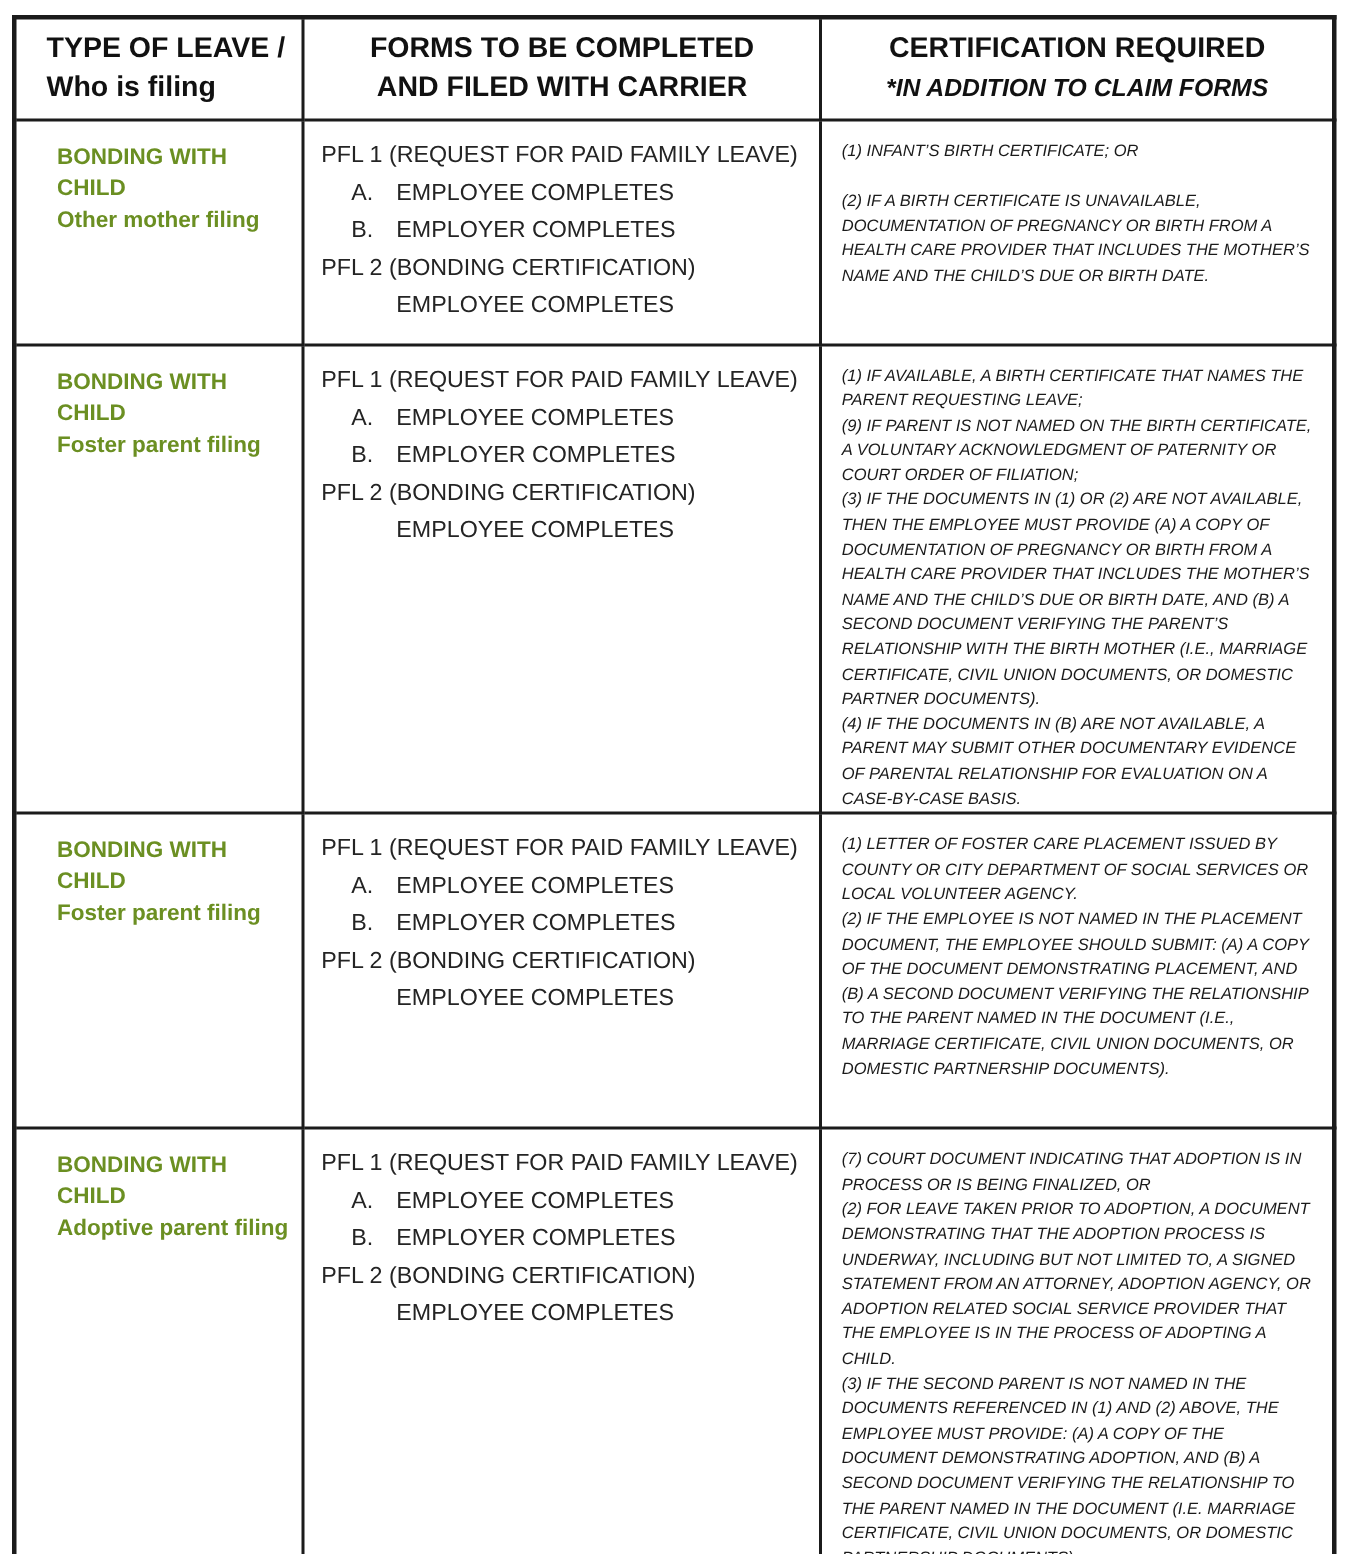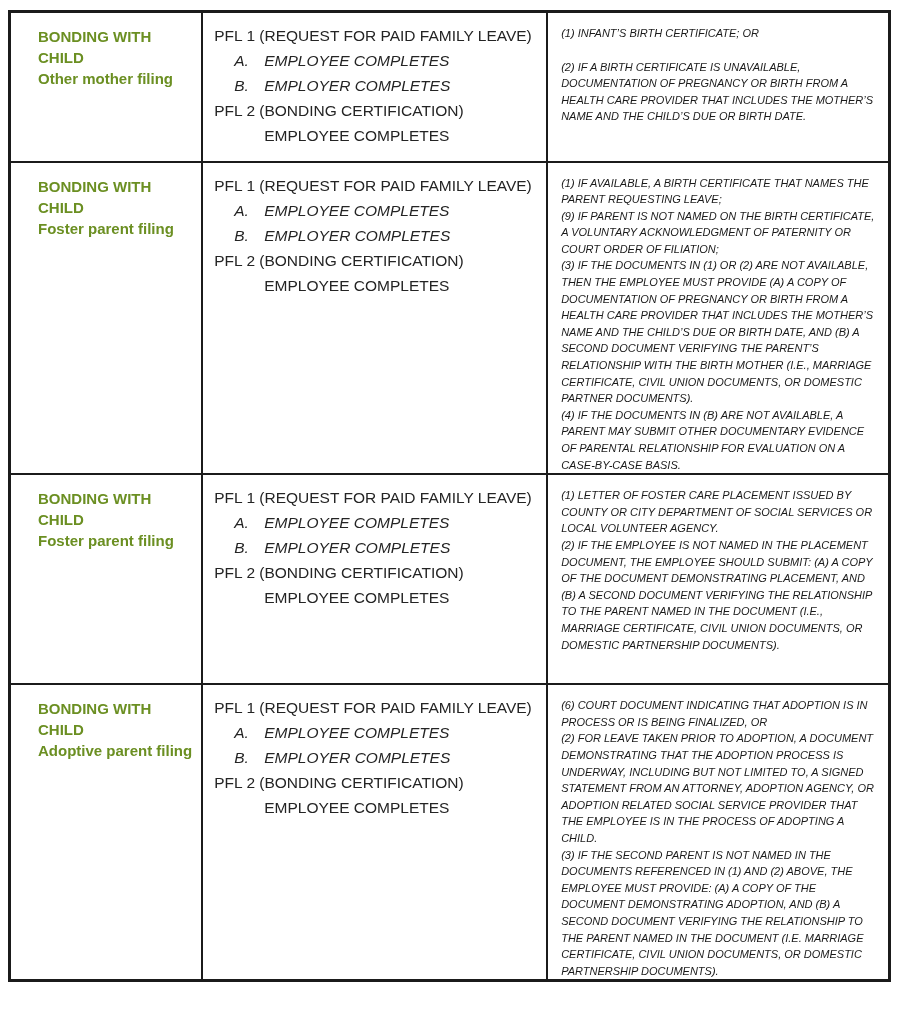--- a/index.html
+++ b/index.html
@@ -62,21 +62,21 @@
     line-height: 21px;
     margin-left: 12px;
   }
 
   .forms-cell {
     padding: 10px 4px 0 11px;
     font-size: 15.5px;
     line-height: 25px;
     color: #242424;
   }
-  .form-line.lettered { padding-left: 20px; font-style: italic; }
+  .form-line.lettered { padding-left: 20px; }
   .form-line .letter { display: inline-block; width: 30px; }
   .form-line.deep { padding-left: 50px; }
 
   .cert-cell {
     padding: 12px 12px 0 13px;
     font-size: 11px;
     line-height: 16.6px;
     color: #1a1a1a;
   }
   .cert-p { margin: 0; font-style: italic; }
@@ -86,20 +86,34 @@
 <body>
 
 <table class="doc-table">
   <colgroup>
       <col class="c1">
       <col class="c2">
       <col class="c3">
     </colgroup>
 
   <tbody>
+      <tr class="header-row">
+    <th class="hdr-leave">
+      <div>TYPE OF LEAVE /</div>
+      <div>Who is filing</div>
+    </th>
+    <th class="hdr-forms">
+      <div>FORMS TO BE COMPLETED</div>
+      <div>AND FILED WITH CARRIER</div>
+    </th>
+    <th class="hdr-cert">
+      <div>CERTIFICATION REQUIRED</div>
+      <div class="hdr-cert-sub">*IN ADDITION TO CLAIM FORMS</div>
+    </th>
+  </tr>
 
   <tr class="r1">
     <td class="leave-cell">
       <div class="leave-type">BONDING WITH CHILD</div>
       <div class="filer">Other mother filing</div>
     </td>
     <td class="forms-cell">
       <div class="form-line">PFL 1 (REQUEST FOR PAID FAMILY LEAVE)</div>
       <div class="form-line lettered"><span class="letter">A.</span><span>EMPLOYEE COMPLETES</span></div>
       <div class="form-line lettered"><span class="letter">B.</span><span>EMPLOYER COMPLETES</span></div>
@@ -156,19 +170,19 @@
       <div class="filer">Adoptive parent filing</div>
     </td>
     <td class="forms-cell">
       <div class="form-line">PFL 1 (REQUEST FOR PAID FAMILY LEAVE)</div>
       <div class="form-line lettered"><span class="letter">A.</span><span>EMPLOYEE COMPLETES</span></div>
       <div class="form-line lettered"><span class="letter">B.</span><span>EMPLOYER COMPLETES</span></div>
       <div class="form-line">PFL 2 (BONDING CERTIFICATION)</div>
       <div class="form-line deep">EMPLOYEE COMPLETES</div>
     </td>
     <td class="cert-cell">
-      <p class="cert-p">(6) COURT DOCUMENT INDICATING THAT ADOPTION IS IN PROCESS OR IS BEING FINALIZED, OR</p>
+      <p class="cert-p">(7) COURT DOCUMENT INDICATING THAT ADOPTION IS IN PROCESS OR IS BEING FINALIZED, OR</p>
       <p class="cert-p">(2) FOR LEAVE TAKEN PRIOR TO ADOPTION, A DOCUMENT DEMONSTRATING THAT THE ADOPTION PROCESS IS UNDERWAY, INCLUDING BUT NOT LIMITED TO, A SIGNED STATEMENT FROM AN ATTORNEY, ADOPTION AGENCY, OR ADOPTION RELATED SOCIAL SERVICE PROVIDER THAT THE EMPLOYEE IS IN THE PROCESS OF ADOPTING A CHILD.</p>
       <p class="cert-p">(3) IF THE SECOND PARENT IS NOT NAMED IN THE DOCUMENTS REFERENCED IN (1) AND (2) ABOVE, THE EMPLOYEE MUST PROVIDE: (A) A COPY OF THE DOCUMENT DEMONSTRATING ADOPTION, AND (B) A SECOND DOCUMENT VERIFYING THE RELATIONSHIP TO THE PARENT NAMED IN THE DOCUMENT (I.E. MARRIAGE CERTIFICATE, CIVIL UNION DOCUMENTS, OR DOMESTIC PARTNERSHIP DOCUMENTS).</p>
     </td>
   </tr>
 </tbody>
   </table>
 
 </body></html>

